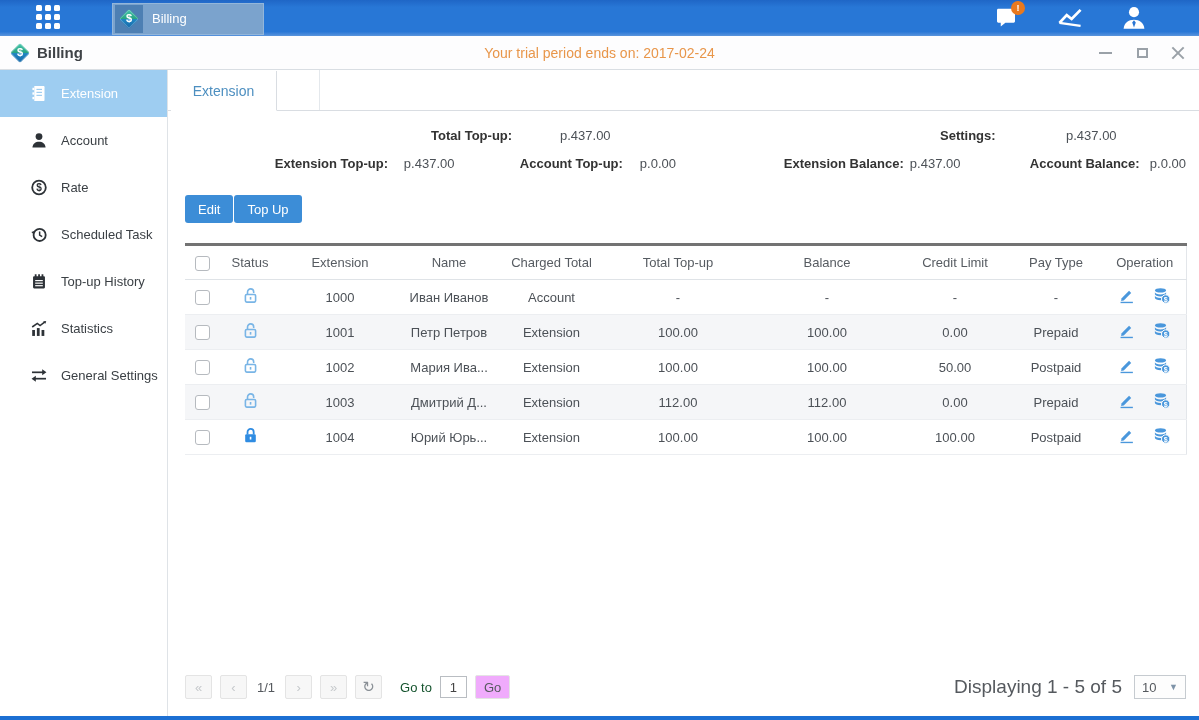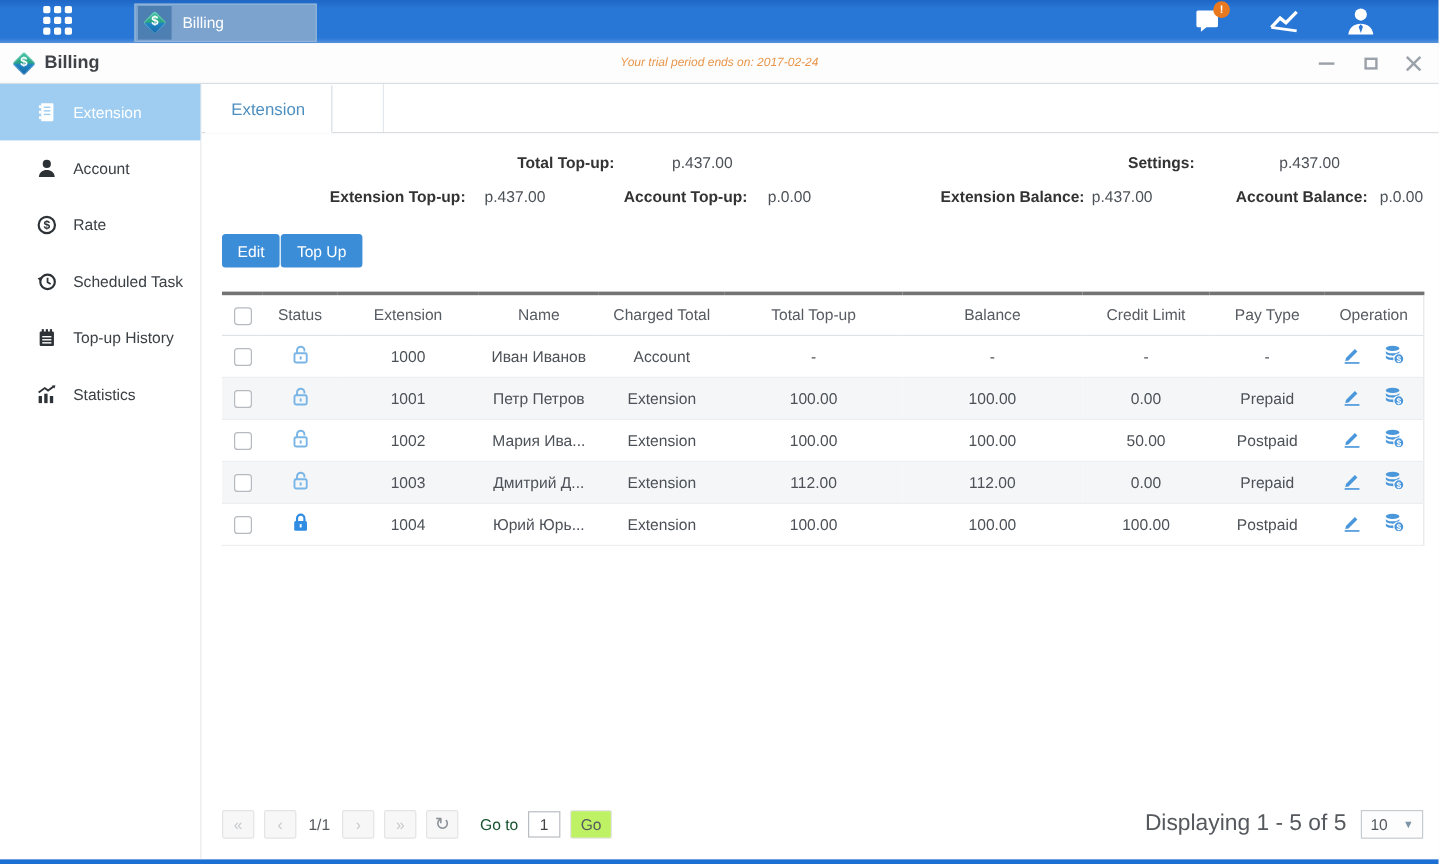--- a/index.html
+++ b/index.html
@@ -24,21 +24,21 @@
   .diamond .cur { position:relative; color:#fff; font-size:11px; font-weight:bold; line-height:1; }
   .topbar-right { position:absolute; right:50px; top:0; height:36px; display:flex; align-items:center; gap:34px; }
   .tb-icon { position:relative; width:30px; height:28px; display:flex; align-items:center; justify-content:center; cursor:pointer; }
   .badge { position:absolute; top:-3px; right:-4px; width:14px; height:14px; background:#e8791e; border-radius:50%;
            color:#fff; font-size:9px; font-weight:bold; display:flex; align-items:center; justify-content:center; }
 
   
   .titlebar { height:34px; background:#fdfdfe; border-bottom:1px solid #d9dee3; display:flex; align-items:center; position:relative; }
   .title-left { display:flex; align-items:center; margin-left:10px; gap:7px; }
   .title-left .app-title { font-size:15px; font-weight:bold; color:#3f4347; }
-  .trial-msg { position:absolute; left:0; right:0; text-align:center; color:#e8964a; font-size:10px; pointer-events:none;font-style:italic; }
+  .trial-msg { position:absolute; left:0; right:0; text-align:center; color:#e8964a; font-size:14px; pointer-events:none; }
   .win-controls { position:absolute; right:14px; display:flex; align-items:center; gap:21px; }
   .wc { width:16px; height:14px; display:flex; align-items:center; justify-content:center; cursor:pointer; }
   .wc-min i { width:13px; height:2px; background:#9aa1a8; display:block; }
   .wc-max i { width:11px; height:10px; border:2px solid #9aa1a8; display:block; }
   .wc-close { position:relative; width:14px; height:14px; }
   .wc-close i, .wc-close em { position:absolute; left:-1px; top:6px; width:16px; height:2px; background:#9aa1a8; }
   .wc-close i { transform:rotate(45deg); } .wc-close em { transform:rotate(-45deg); }
 
   
   .app-body { display:flex; height:646px; }
@@ -84,21 +84,21 @@
   .footer { height:46px; display:flex; align-items:center; justify-content:space-between; padding:0 13px 12px 17px; }
   .pager { display:flex; align-items:center; }
   .pg-btn { min-width:27px; height:24px; background:#f7f7f7; border:1px solid #e4e4e4; border-radius:2px;
             color:#c6c9cc; font-size:13px; display:flex; align-items:center; justify-content:center;
             margin-right:8px; cursor:pointer; }
   .pg-text { color:#55595e; font-size:13px; margin:0 10px 0 2px; }
   .pg-refresh { color:#8a9096; font-size:15px; }
   .goto-label { color:#14532d; font-size:13px; margin:0 8px 0 10px; }
   .goto-input { width:27px; height:22px; border:1px solid #b9bdc2; font-size:13px; text-align:center;
                 font-family:inherit; color:#444; }
-  .go-btn { margin-left:8px; height:24px; padding:0 8px; background:#bef264; border:1px solid #e4e4e4;
+  .go-btn { margin-left:8px; height:24px; padding:0 8px; background:#f0abfc; border:1px solid #e4e4e4;
             border-radius:2px; color:#55595e; font-size:13px; font-family:inherit; cursor:pointer; }
   .display-group { display:flex; align-items:center; gap:12px; }
   .display-text { color:#55595e; font-size:19px; }
   .page-size { width:52px; height:24px; border:1px solid #c6cbd0; background:#fdfdfd; display:flex;
                align-items:center; justify-content:space-between; padding:0 7px; font-size:13px; color:#55595e; cursor:pointer; }
   .page-size .caret { color:#7e93a8; font-size:9px; }
 
   .bottom-strip { height:4px; background:#1c6fd3; }
 </style>
 </head>
@@ -236,20 +236,31 @@
         <span class="s-icon">
           <svg viewBox="0 0 16 16" width="18" height="17">
               <rect x="1.6" y="9.4" width="2.6" height="5.6" fill="currentColor"></rect>
               <rect x="6" y="7.6" width="2.6" height="7.4" fill="currentColor"></rect>
               <rect x="10.4" y="9.4" width="2.6" height="5.6" fill="currentColor"></rect>
               <polyline points="1.6,6.6 6.4,3.2 9,5.2 13.6,1.8" fill="none" stroke="currentColor" stroke-width="1.5"></polyline>
               <path d="M14.8 1l-3 .4 2.2 2.2z" fill="currentColor"></path>
             </svg>
         </span>
         <span>Statistics</span>
+      </div>
+      <div class="side-item">
+        <span class="s-icon">
+          <svg viewBox="0 0 16 16" width="18" height="17">
+              <rect x="1.4" y="4.2" width="10.4" height="1.6" fill="currentColor"></rect>
+              <path d="M11 2.2l4 2.8-4 2.8z" fill="currentColor"></path>
+              <rect x="4.2" y="10.2" width="10.4" height="1.6" fill="currentColor"></rect>
+              <path d="M5 8.2l-4 2.8 4 2.8z" fill="currentColor"></path>
+            </svg>
+        </span>
+        <span>General Settings</span>
       </div>
     </div>
 
     <div class="main">
       <div class="tabbar">
         <div class="tab">
           <span>Extension</span>
         </div>
         <div class="tab-stub"></div>
       </div>

